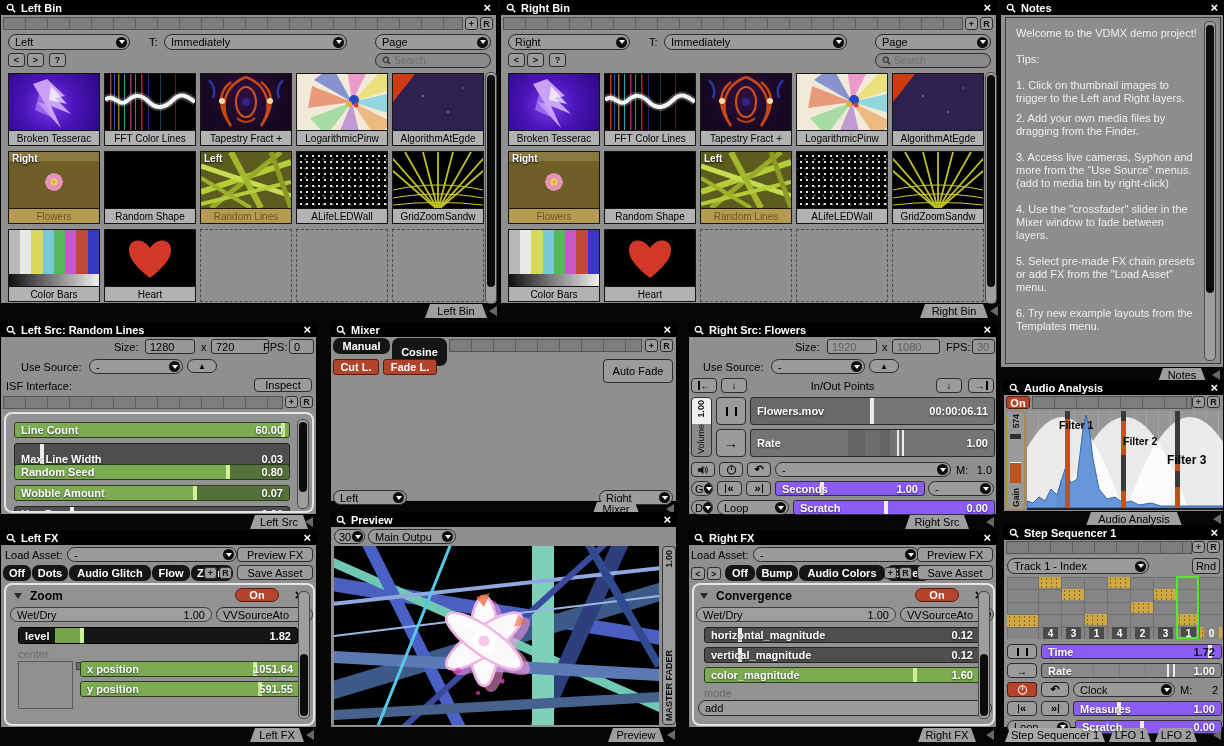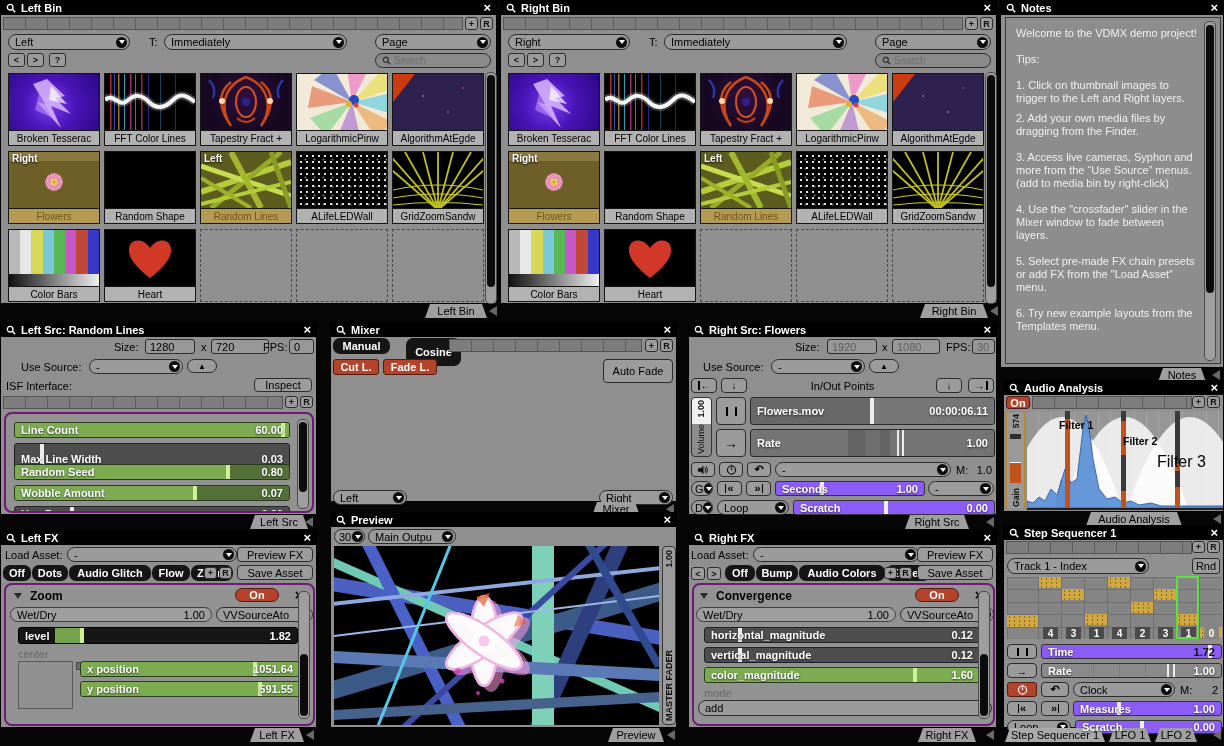--- a/index.html
+++ b/index.html
@@ -36,21 +36,21 @@
   .cell{position:absolute;width:92px}
   .thm{position:relative;height:58px;overflow:hidden;border:1px solid #151515;box-sizing:border-box;background:#000}
   .clb{height:15px;background:#b2b2b2;font-size:10px;display:flex;align-items:center;justify-content:center;color:#000;border:1px solid #151515;border-top:none;box-sizing:border-box;overflow:hidden;white-space:nowrap}
   .sel .clb{background:#b59a52;color:#6b591c}
   .ovl{position:absolute;top:1px;left:3px;color:#fff;font-weight:bold;font-size:10px;text-shadow:0 1px 2px #000;z-index:2}
   .cem{position:absolute;width:92px;height:73px;border:1px dashed #4c4c4c;box-sizing:border-box}
   .vt{writing-mode:vertical-rl;transform:rotate(180deg);font-size:9px;font-weight:bold;color:#111;white-space:nowrap}
   .nch{position:absolute;width:15px;height:12px;background:rgba(70,70,70,.92);color:#fff;font-size:10px;font-weight:bold;display:flex;align-items:center;justify-content:center;z-index:3}
   .yc{position:absolute;background-color:#cfa743;background-image:radial-gradient(#8a6a1a .7px,transparent 1px);background-size:5px 4px}
   .pz{width:7px;height:9px;border-left:2.5px solid #000;border-right:2.5px solid #000}
-  .fxbox{position:absolute;background:#929292;border:2px solid #701a75;border-radius:8px;box-sizing:border-box}
+  .fxbox{position:absolute;background:#929292;border:2px solid #e5e5e5;border-radius:8px;box-sizing:border-box}
   .pill{position:absolute;background:#9e9e9e;border:1px solid #3e3e3e;border-radius:8px;box-sizing:border-box;font-size:11px;color:#000;display:flex;align-items:center;padding:0 6px;justify-content:space-between}
   .gry{color:#686868;font-size:11px;position:absolute}
   .exp{width:0;height:0;border-left:4px solid transparent;border-right:4px solid transparent;border-top:6px solid #2a2a2a}
   .fxnm{font-size:12px;font-weight:bold;color:#000}
   svg{display:block}
 </style>
 </head>
 <body>
 
 <div class="panel" style="left:0;top:0;width:497px;height:304px">
@@ -565,21 +565,21 @@
 <div class="panel" style="left:330px;top:322px;width:347px;height:180px">
   <div class="tb">
     <svg width="10" height="10" viewBox="0 0 12 12">
         <circle cx="5" cy="5" r="3.4" fill="none" stroke="#fff" stroke-width="1.6"></circle>
         <line x1="7.6" y1="7.6" x2="11" y2="11" stroke="#fff" stroke-width="1.8"></line>
       </svg>
     <span class="tt">Mixer</span>
     <span class="xx">×</span>
   </div>
   <div class="dtab" style="left:2px;top:15px;width:57px;height:16px">Manual</div>
-  <div class="dtab" style="left:75px;top:15px;width:55px;height:28px">Cosine</div>
+  <div class="dtab" style="left:61px;top:15px;width:55px;height:28px">Cosine</div>
   <div class="strip" style="left:118px;top:16px;width:193px"></div>
   <div class="pr" style="right:3px;top:16px">
     <div class="sq" style="width:13px;height:13px">+</div>
     <div class="sq" style="width:13px;height:13px">R</div>
   </div>
   <div class="rbt" style="left:2px;top:36px;width:46px;height:16px">Cut L.</div>
   <div class="rbt" style="left:52px;top:36px;width:54px;height:16px">Fade L.</div>
   <div class="bt" style="right:3px;top:36px;width:70px;height:24px">Auto Fade</div>
   <div class="dd" style="left:2px;top:167px;width:74px;height:15px">
       <span>Left</span>
@@ -741,21 +741,21 @@
         <rect x="94" y="10" width="5" height="34" fill="#c2521c"></rect>
         <rect x="94" y="44" width="5" height="36" fill="#3a3a3a"></rect>
         <rect x="94" y="80" width="5" height="17" fill="#c2521c"></rect>
       <rect x="148" y="0" width="5" height="53" fill="#3a3a3a"></rect>
         <rect x="148" y="53" width="5" height="7" fill="#c2521c"></rect>
         <rect x="148" y="60" width="5" height="16" fill="#3a3a3a"></rect>
         <rect x="148" y="76" width="5" height="21" fill="#c2521c"></rect>
     </svg>
     <span style="position:absolute;left:32px;top:8px;font-size:10.5px;font-weight:bold;color:#000">Filter 1</span>
     <span style="position:absolute;left:96px;top:24px;font-size:10.5px;font-weight:bold;color:#000">Filter 2</span>
-    <span style="position:absolute;left:130px;top:42px;font-size:16px;font-weight:normal;color:#000">Filter 3</span>
+    <span style="position:absolute;left:140px;top:42px;font-size:12px;font-weight:bold;color:#000">Filter 3</span>
   </div>
 </div>
 <div class="tabx" style="left:1086px;top:512px;width:96px">Audio Analysis</div>
 <div class="tra" style="left:1213px;top:514px"></div>
 
 <div class="panel" style="left:0;top:530px;width:317px;height:198px">
   <div class="tb">
     <svg width="10" height="10" viewBox="0 0 12 12">
         <circle cx="5" cy="5" r="3.4" fill="none" stroke="#fff" stroke-width="1.6"></circle>
         <line x1="7.6" y1="7.6" x2="11" y2="11" stroke="#fff" stroke-width="1.8"></line>

